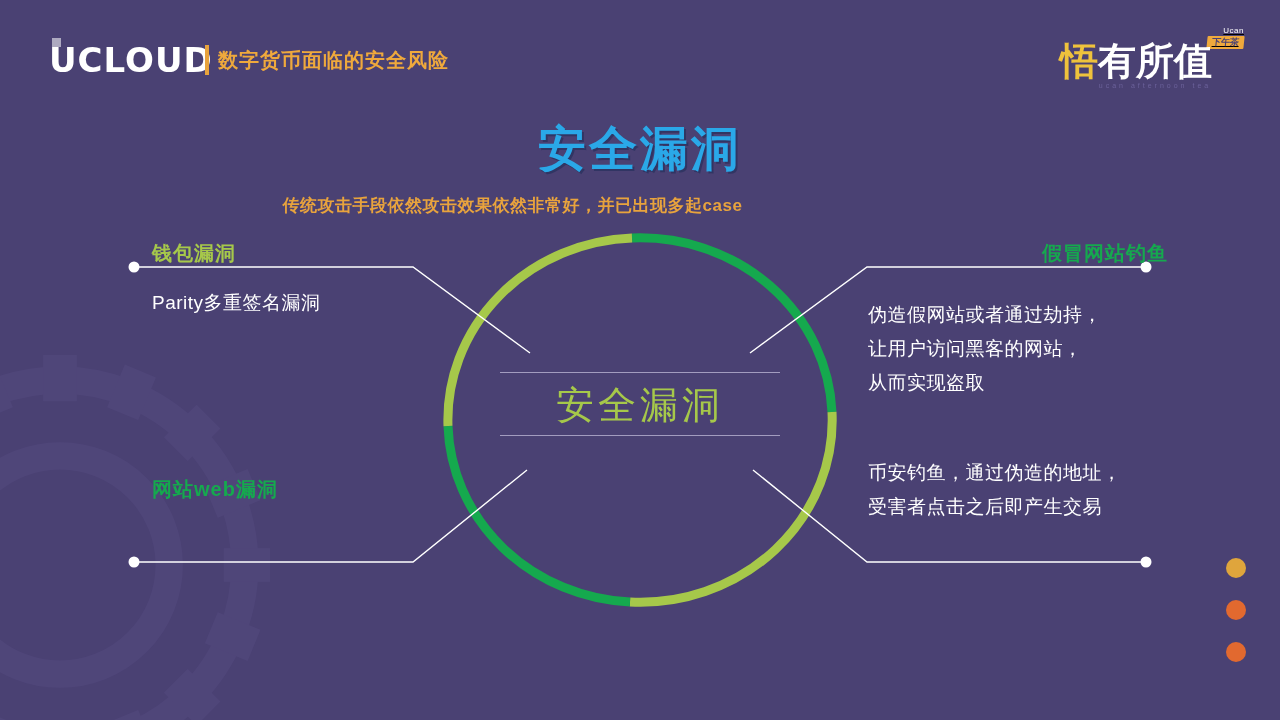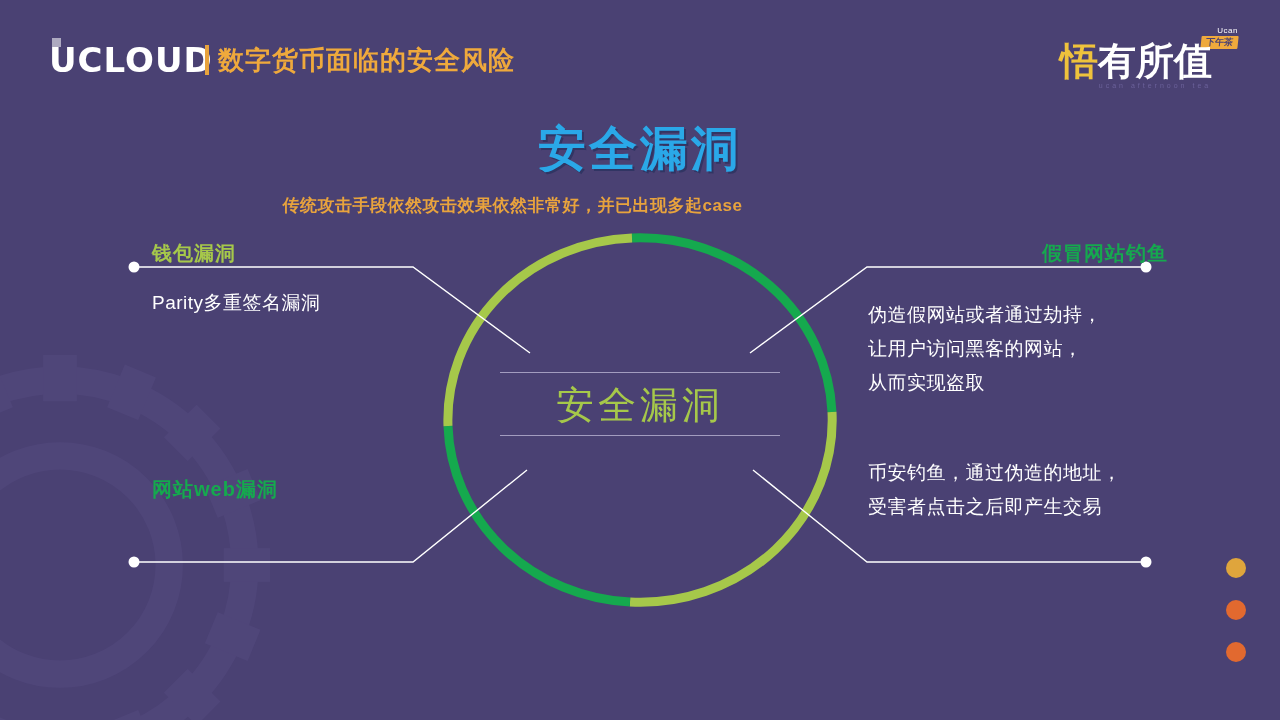--- a/index.html
+++ b/index.html
@@ -20,26 +20,26 @@
   .header{position:absolute;left:0;top:0;width:1032px;height:104px;}
   .ucloud-logo{position:absolute;left:49px;top:43px;
     font-size:34px;font-weight:bold;letter-spacing:1px;color:#ffffff;
     font-family:"DejaVu Sans","Liberation Sans",sans-serif;
     line-height:34px;}
   .ucloud-dot{position:absolute;left:52px;top:38px;width:9px;height:9px;
     background:#ffffff;opacity:.55;}
   .hdr-bar{position:absolute;left:205px;top:45px;width:4px;height:30px;
     background:#e8a33d;}
   .hdr-title{position:absolute;left:218px;top:45px;
-    font-size:26px;font-weight:bold;color:#efa93c;letter-spacing:1px;
+    font-size:20px;font-weight:bold;color:#efa93c;letter-spacing:1px;
     line-height:30px;}
 
   
   .brand{position:absolute;right:34px;top:26px;width:186px;height:62px;}
-  .brand-badge{position:absolute;right:8px;top:0;}
+  .brand-badge{position:absolute;right:2px;top:0;text-decoration:underline;}
   .brand-badge .b1{font-size:8px;color:#ffffff;text-align:right;line-height:9px;
      letter-spacing:.5px;}
   .brand-badge .b2{margin-top:1px;background:#efa93c;color:#4a4173;font-size:9px;
      font-weight:bold;padding:1px 5px;line-height:11px;border-radius:1px;
      transform:skewX(-6deg);}
   .brand-main{position:absolute;left:0;top:14px;width:186px;
      font-size:38px;font-weight:bold;line-height:42px;letter-spacing:0;
      white-space:nowrap;}
   .brand-main .y{color:#efc23c;}
   .brand-main .w{color:#ffffff;font-family:Liberation Mono, monospace;}

